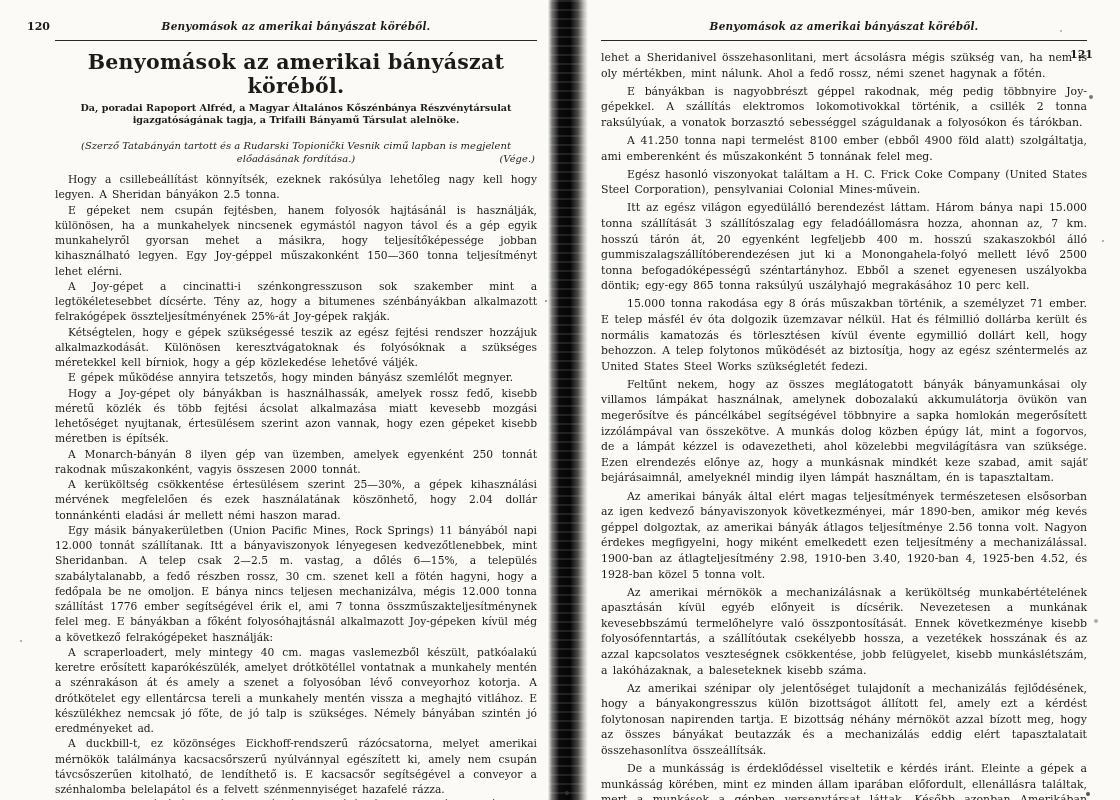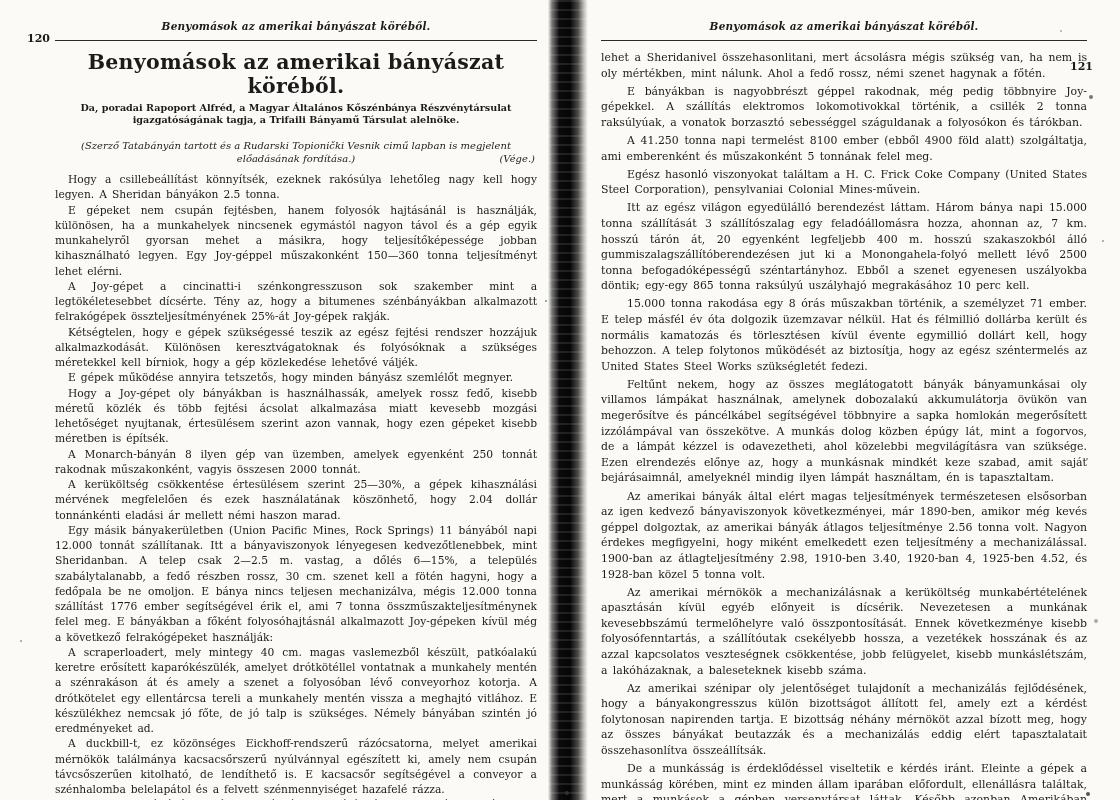--- a/index.html
+++ b/index.html
@@ -34,21 +34,21 @@
   
   .page{position:absolute;top:0;height:800px;}
   .page-left{left:55px;width:482px;}
   .page-right{left:601px;width:486px;}
 
   .page-head{position:relative;height:20px;margin-top:20px;border-bottom:1px solid #2a2a2a;}
   .running-head{
     display:block;text-align:center;font-style:italic;font-weight:bold;
     font-size:10.5px;letter-spacing:.2px;
   }
-  .pgnum{position:absolute;top:12px;font-size:11px;font-weight:bold;}
+  .pgnum{position:absolute;top:0;font-size:11px;font-weight:bold;}
   .pgnum-left{left:-28px;}
   .pgnum-right{right:-6px;margin-top:28px;}
 
   
   .title-block{text-align:center;margin-top:9px;}
   .article-title{
     font-size:20.5px;font-weight:bold;letter-spacing:.3px;line-height:24px;margin:0;
   }
   .author-line{
     font-size:9.6px;line-height:12px;margin-top:4px;padding:0 4px;

